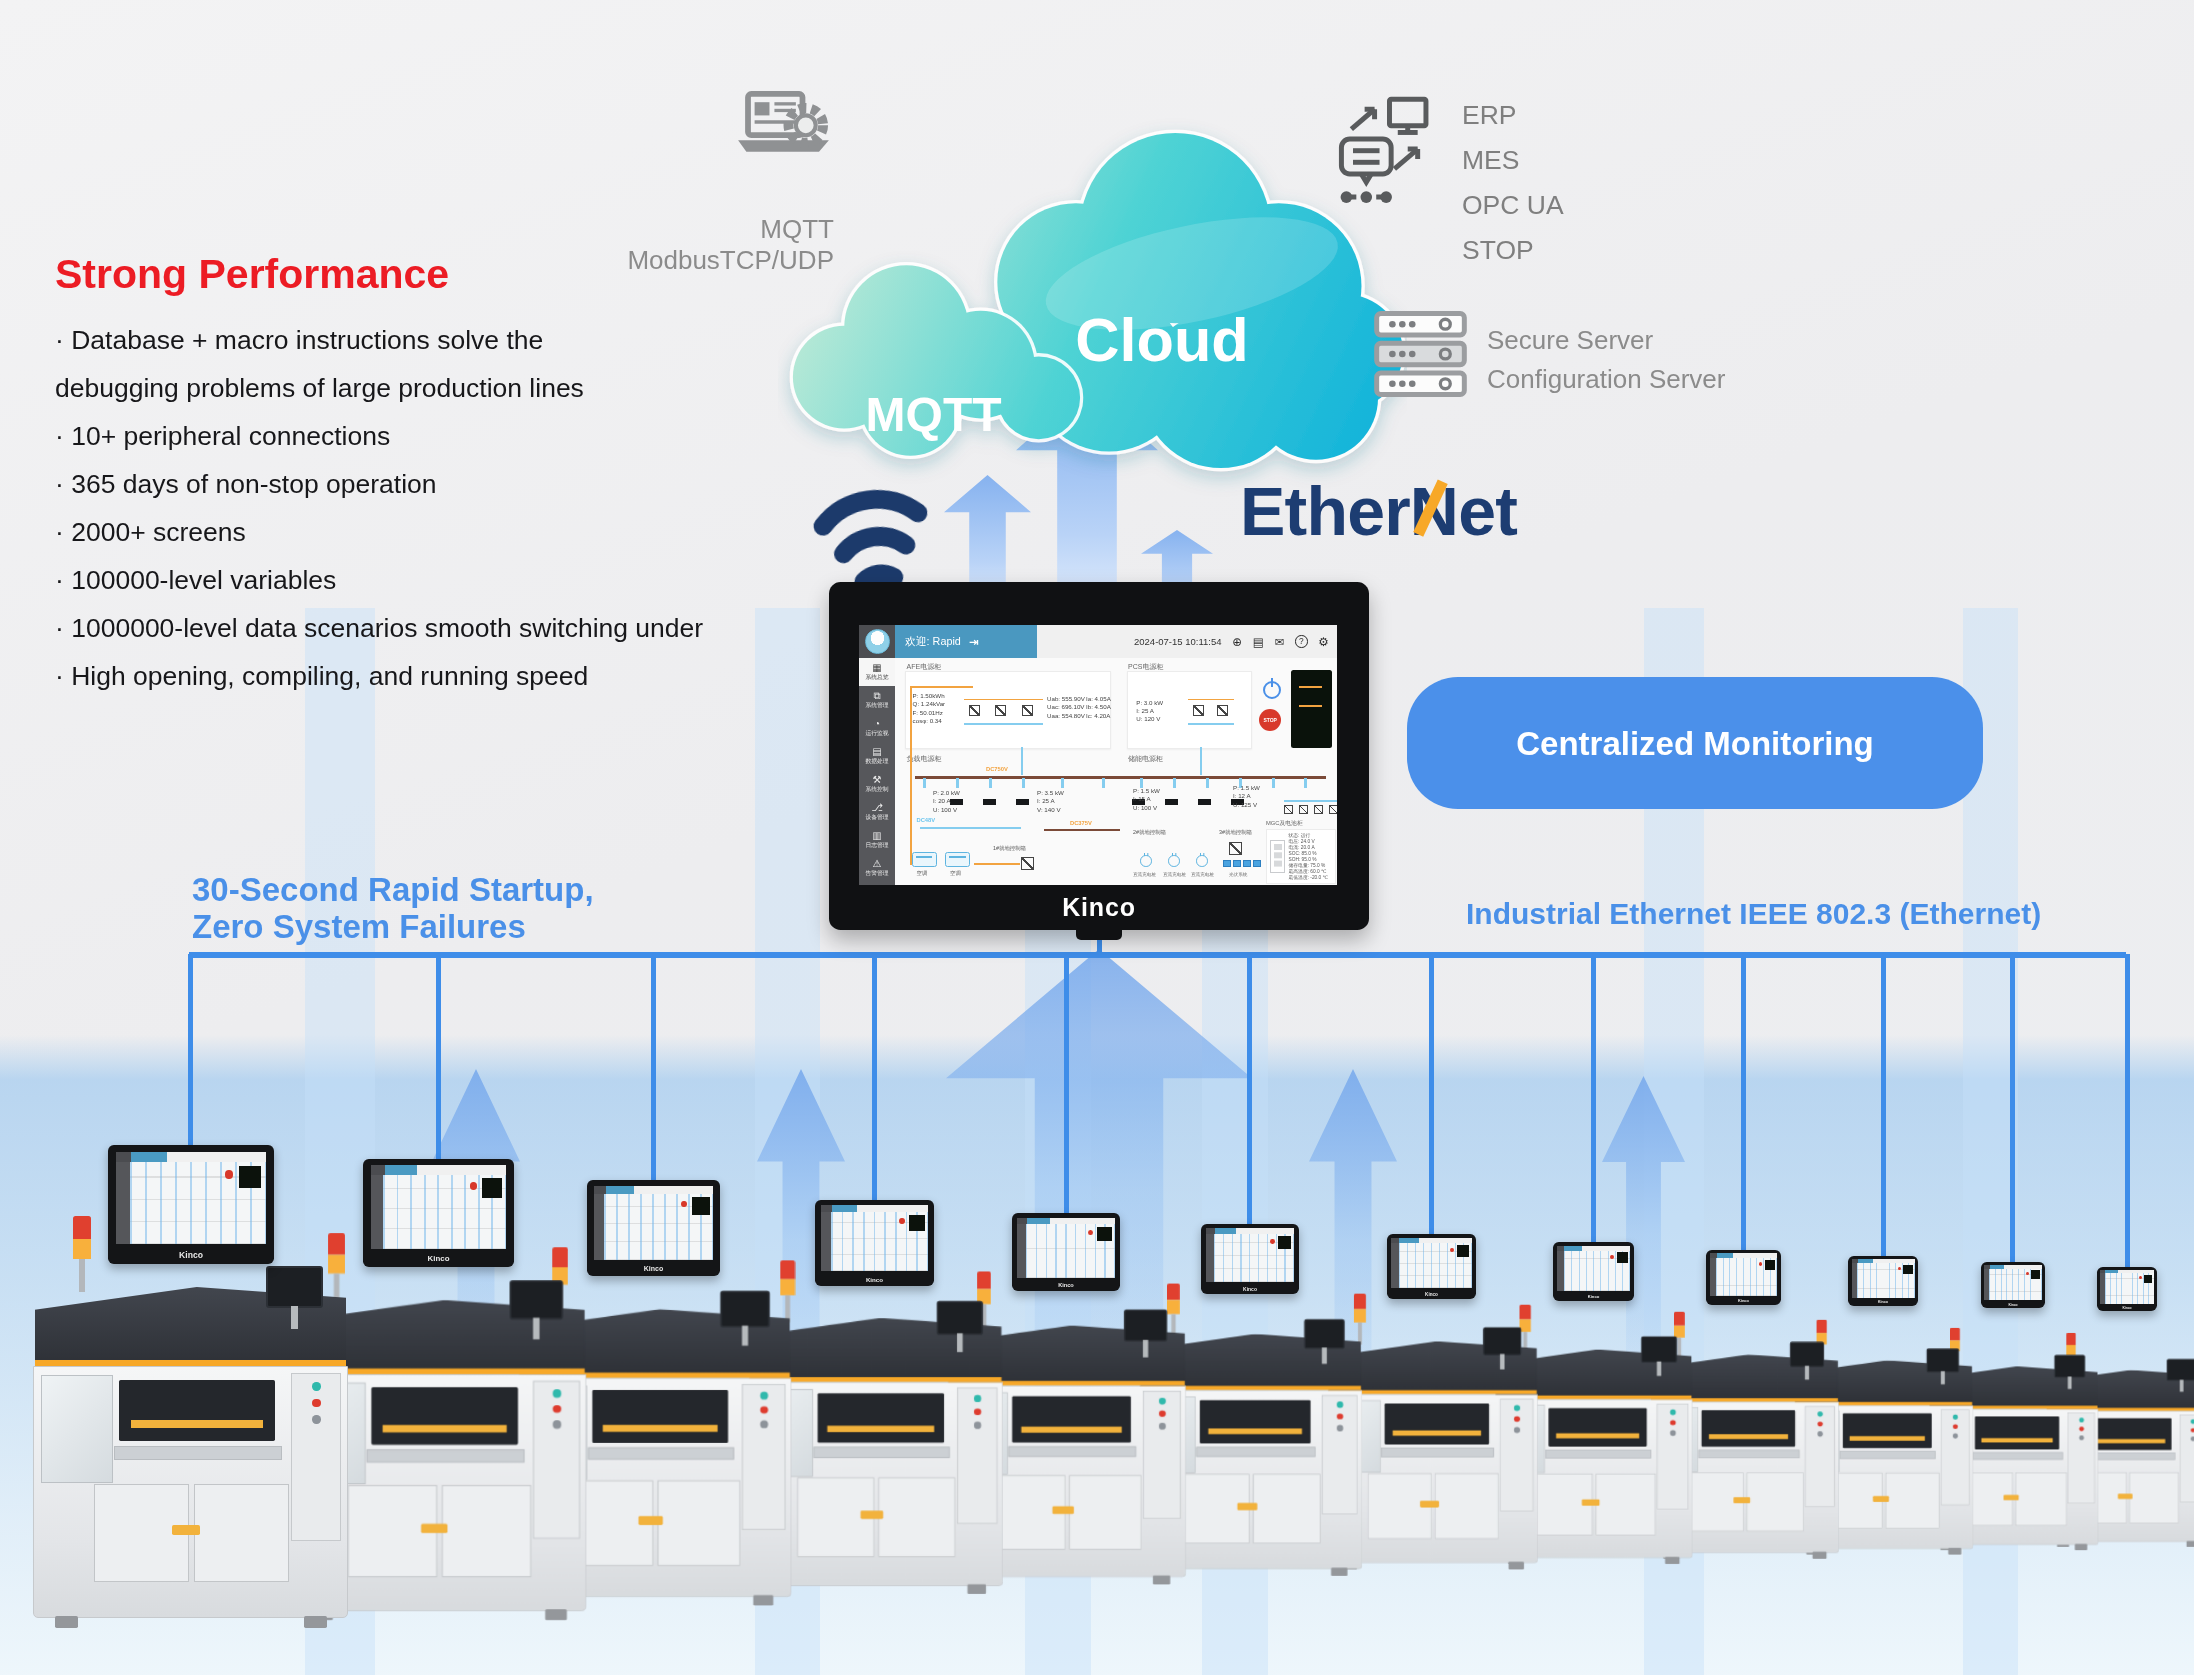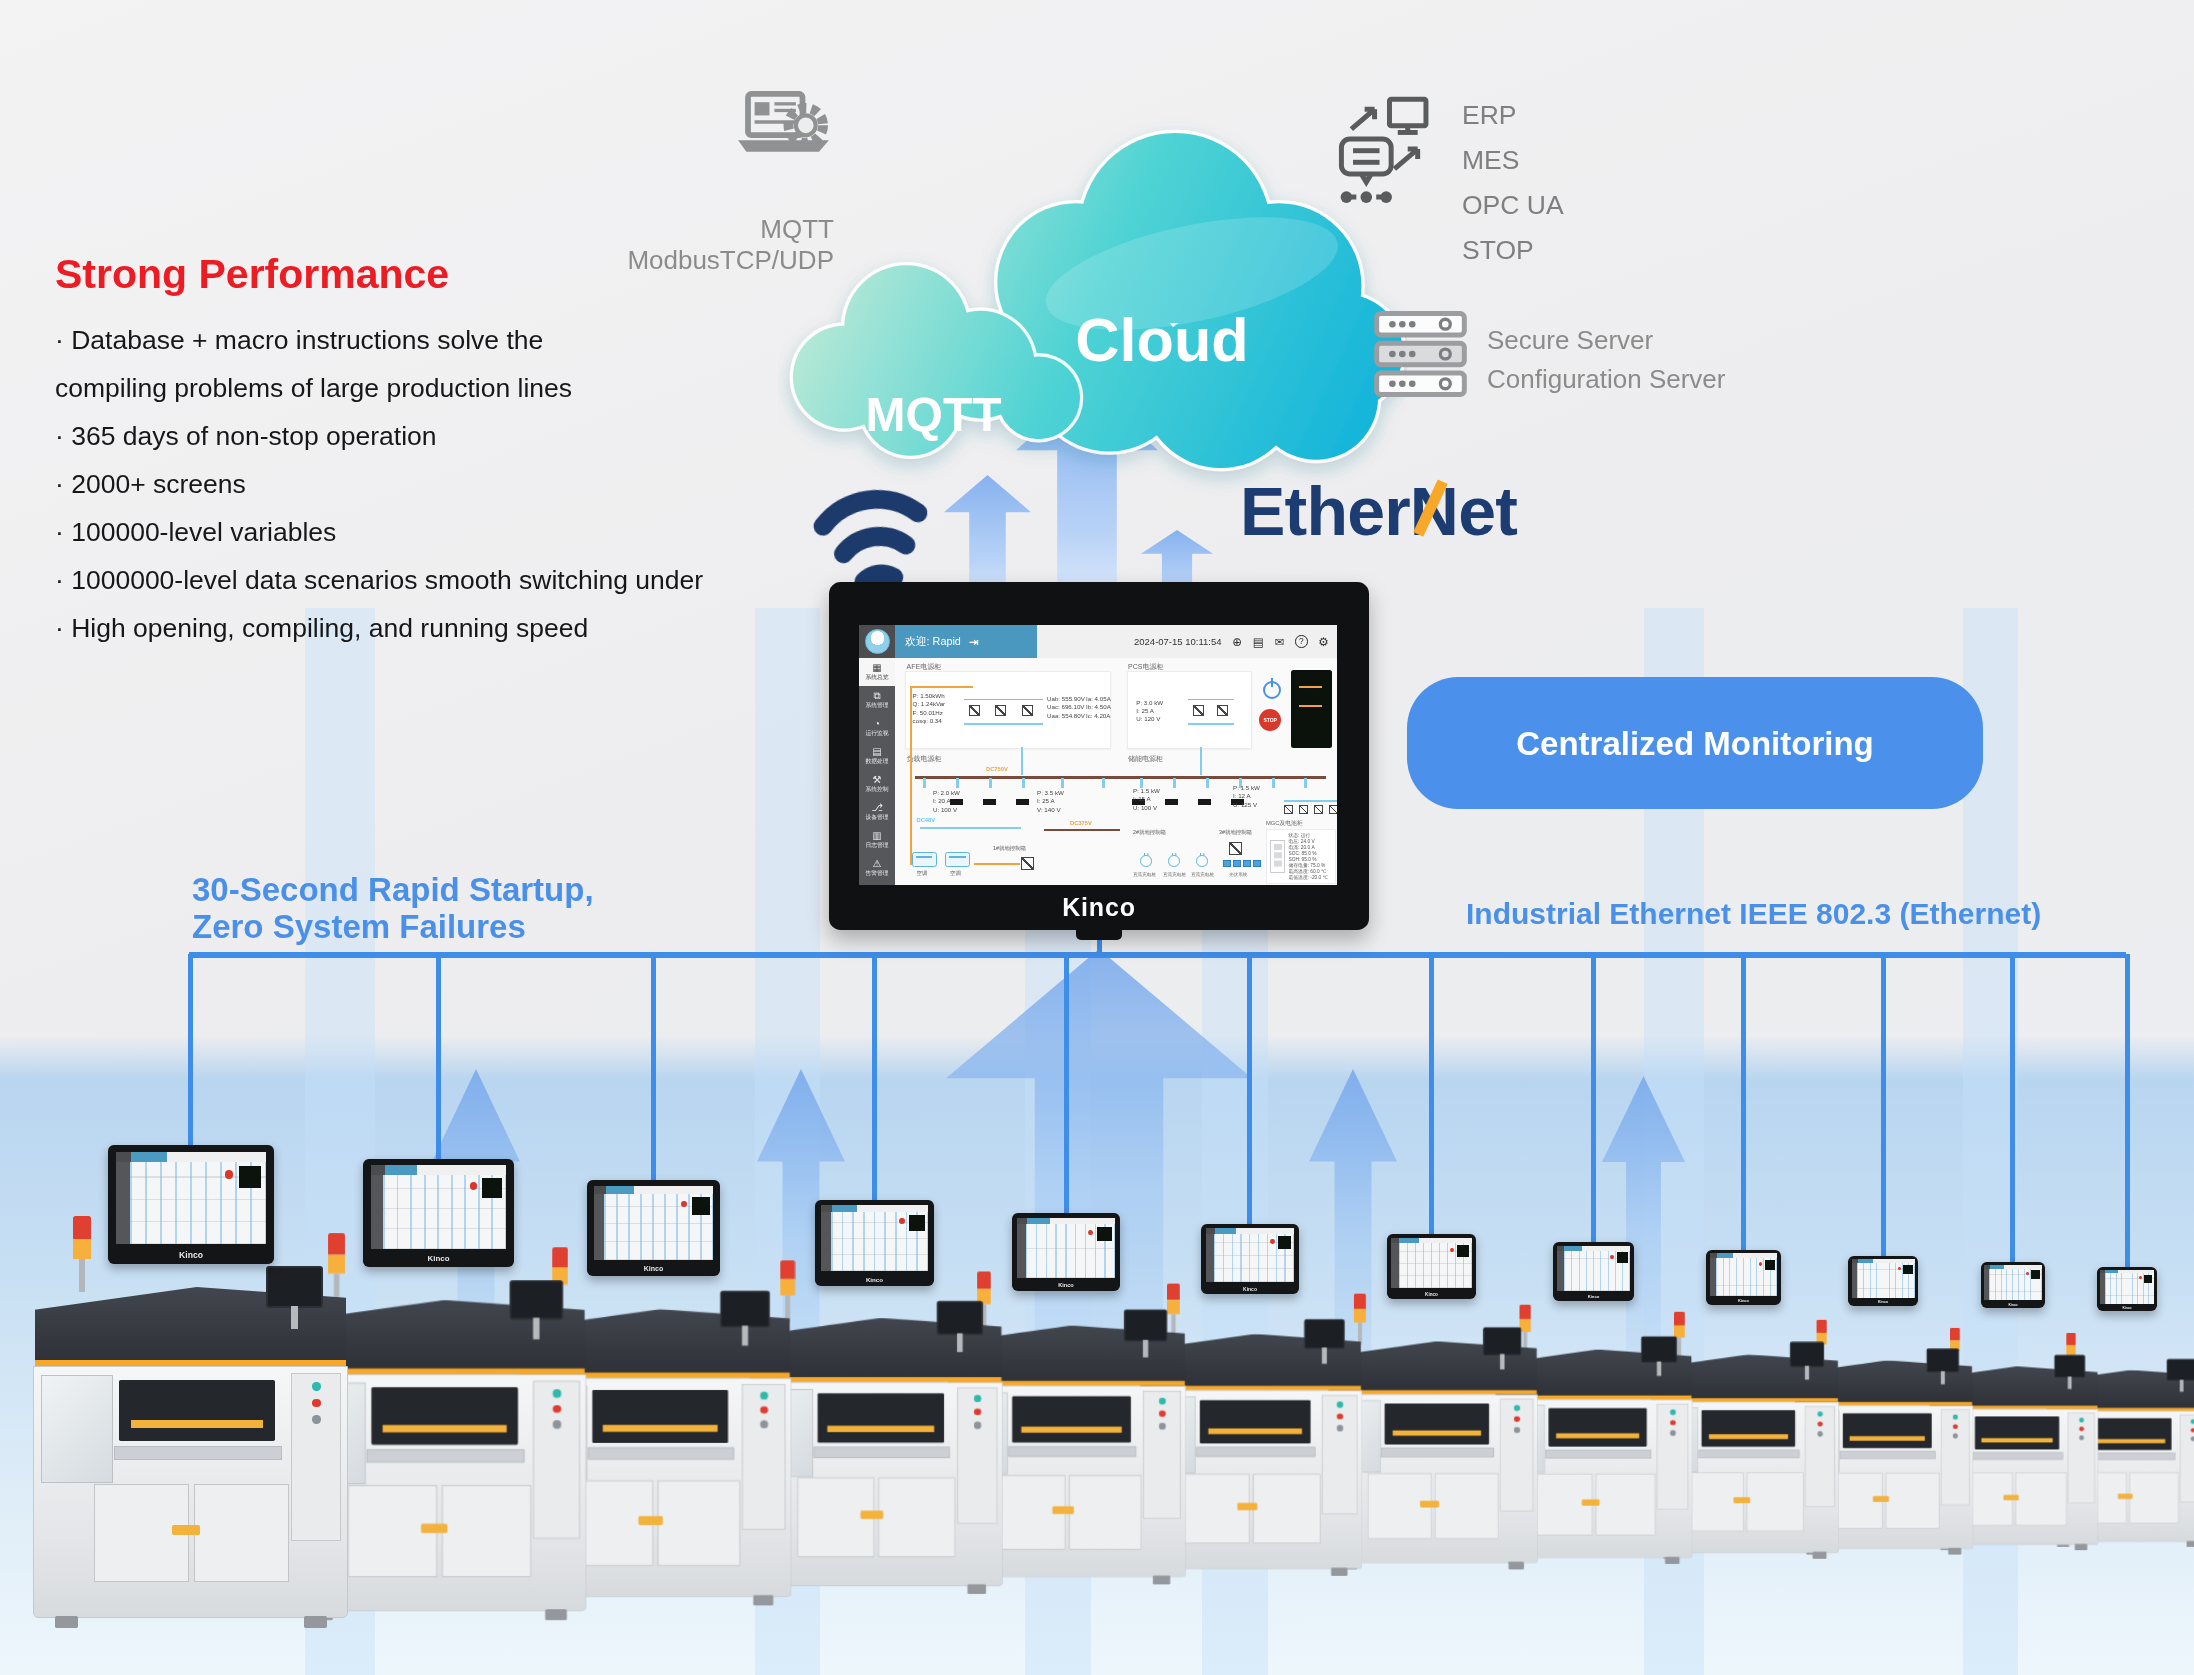--- a/index.html
+++ b/index.html
@@ -748,21 +748,22 @@
       <path d="M38 90 A19 19 0 0 1 62 90"></path>
     </g>
     <path d="M50 124 L36 104 A19 19 0 0 1 64 104 Z" fill="#1c3a6b"></path>
   </svg>
 
   <div class="logo"><span>Ether</span><span class="n"><span>N</span><i></i></span><span>et</span></div>
 
   <div class="perf-title">Strong Performance</div>
   <div class="perf-lines">
       <div class="perf-line">· Database + macro instructions solve the</div>
-      <div class="perf-line">compiling problems of large production lines</div>
+      <div class="perf-line">debugging problems of large production lines</div>
+      <div class="perf-line">· 10+ peripheral connections</div>
       <div class="perf-line">· 365 days of non-stop operation</div>
       <div class="perf-line">· 2000+ screens</div>
       <div class="perf-line">· 100000-level variables</div>
       <div class="perf-line">· 1000000-level data scenarios smooth switching under</div>
       <div class="perf-line">· High opening, compiling, and running speed</div>
     </div>
 
   <div class="cap-left">
     <div>30-Second Rapid Startup,</div>
     <div>Zero System Failures</div>

